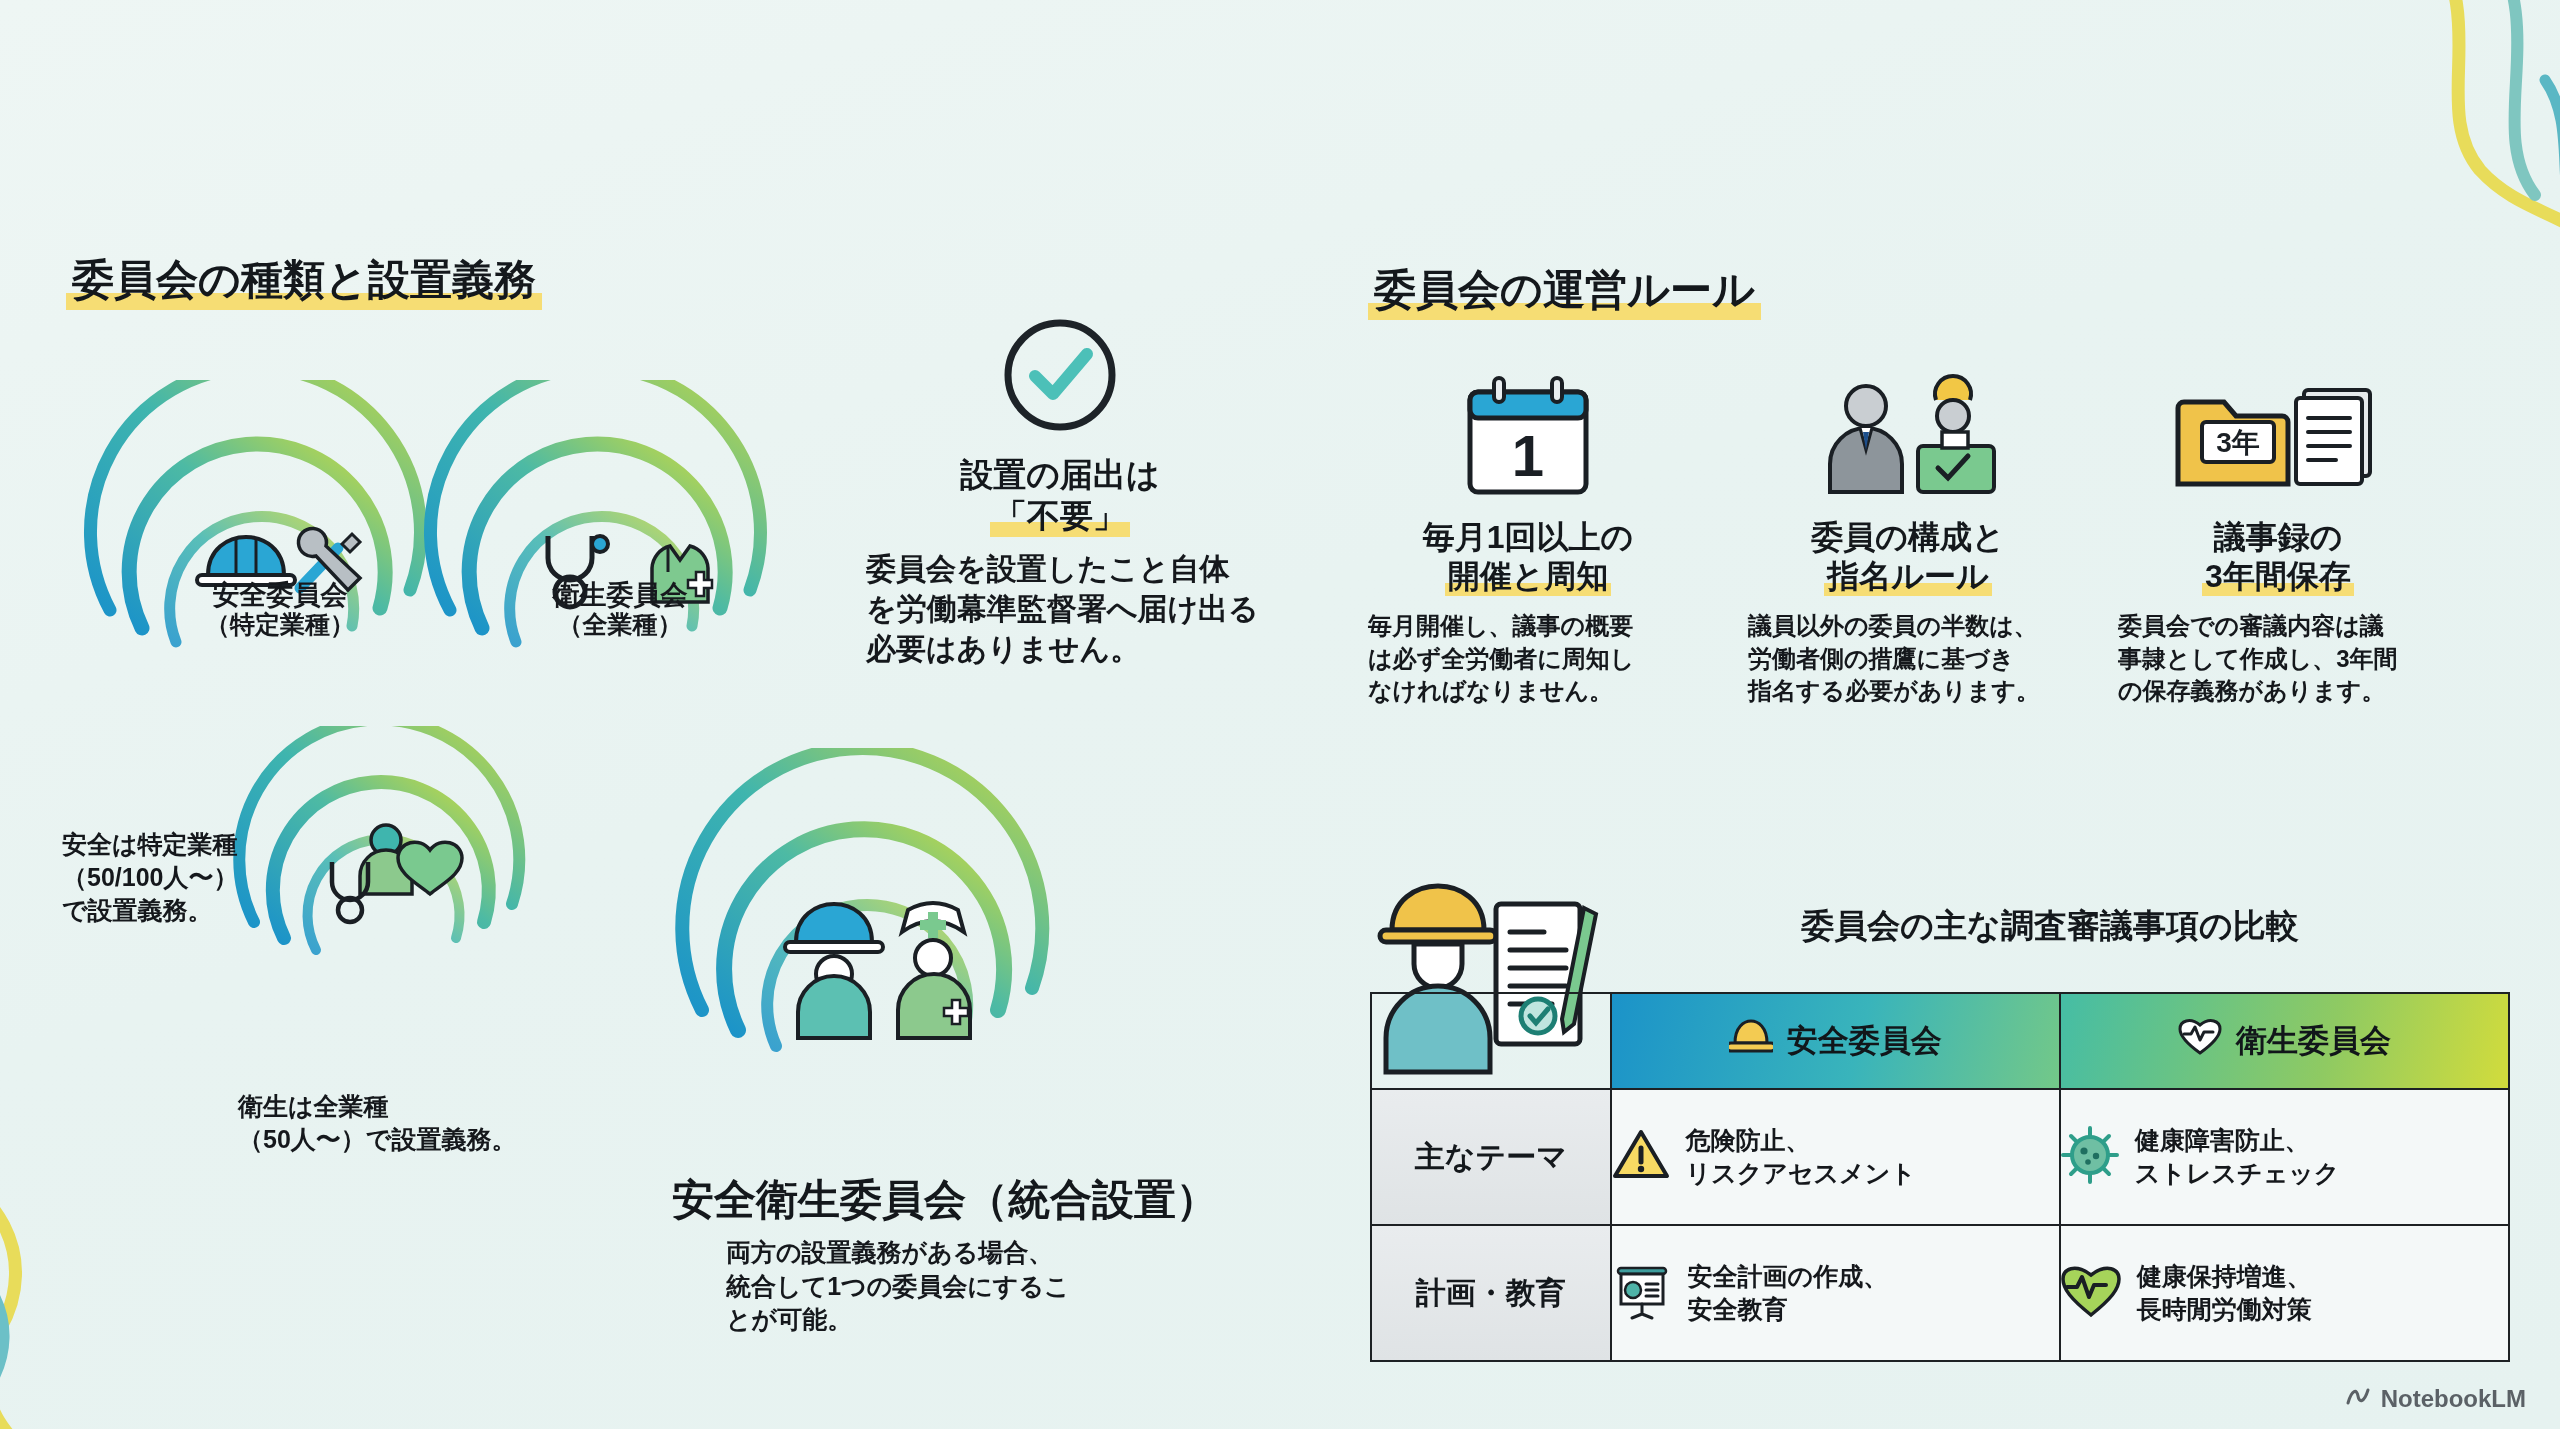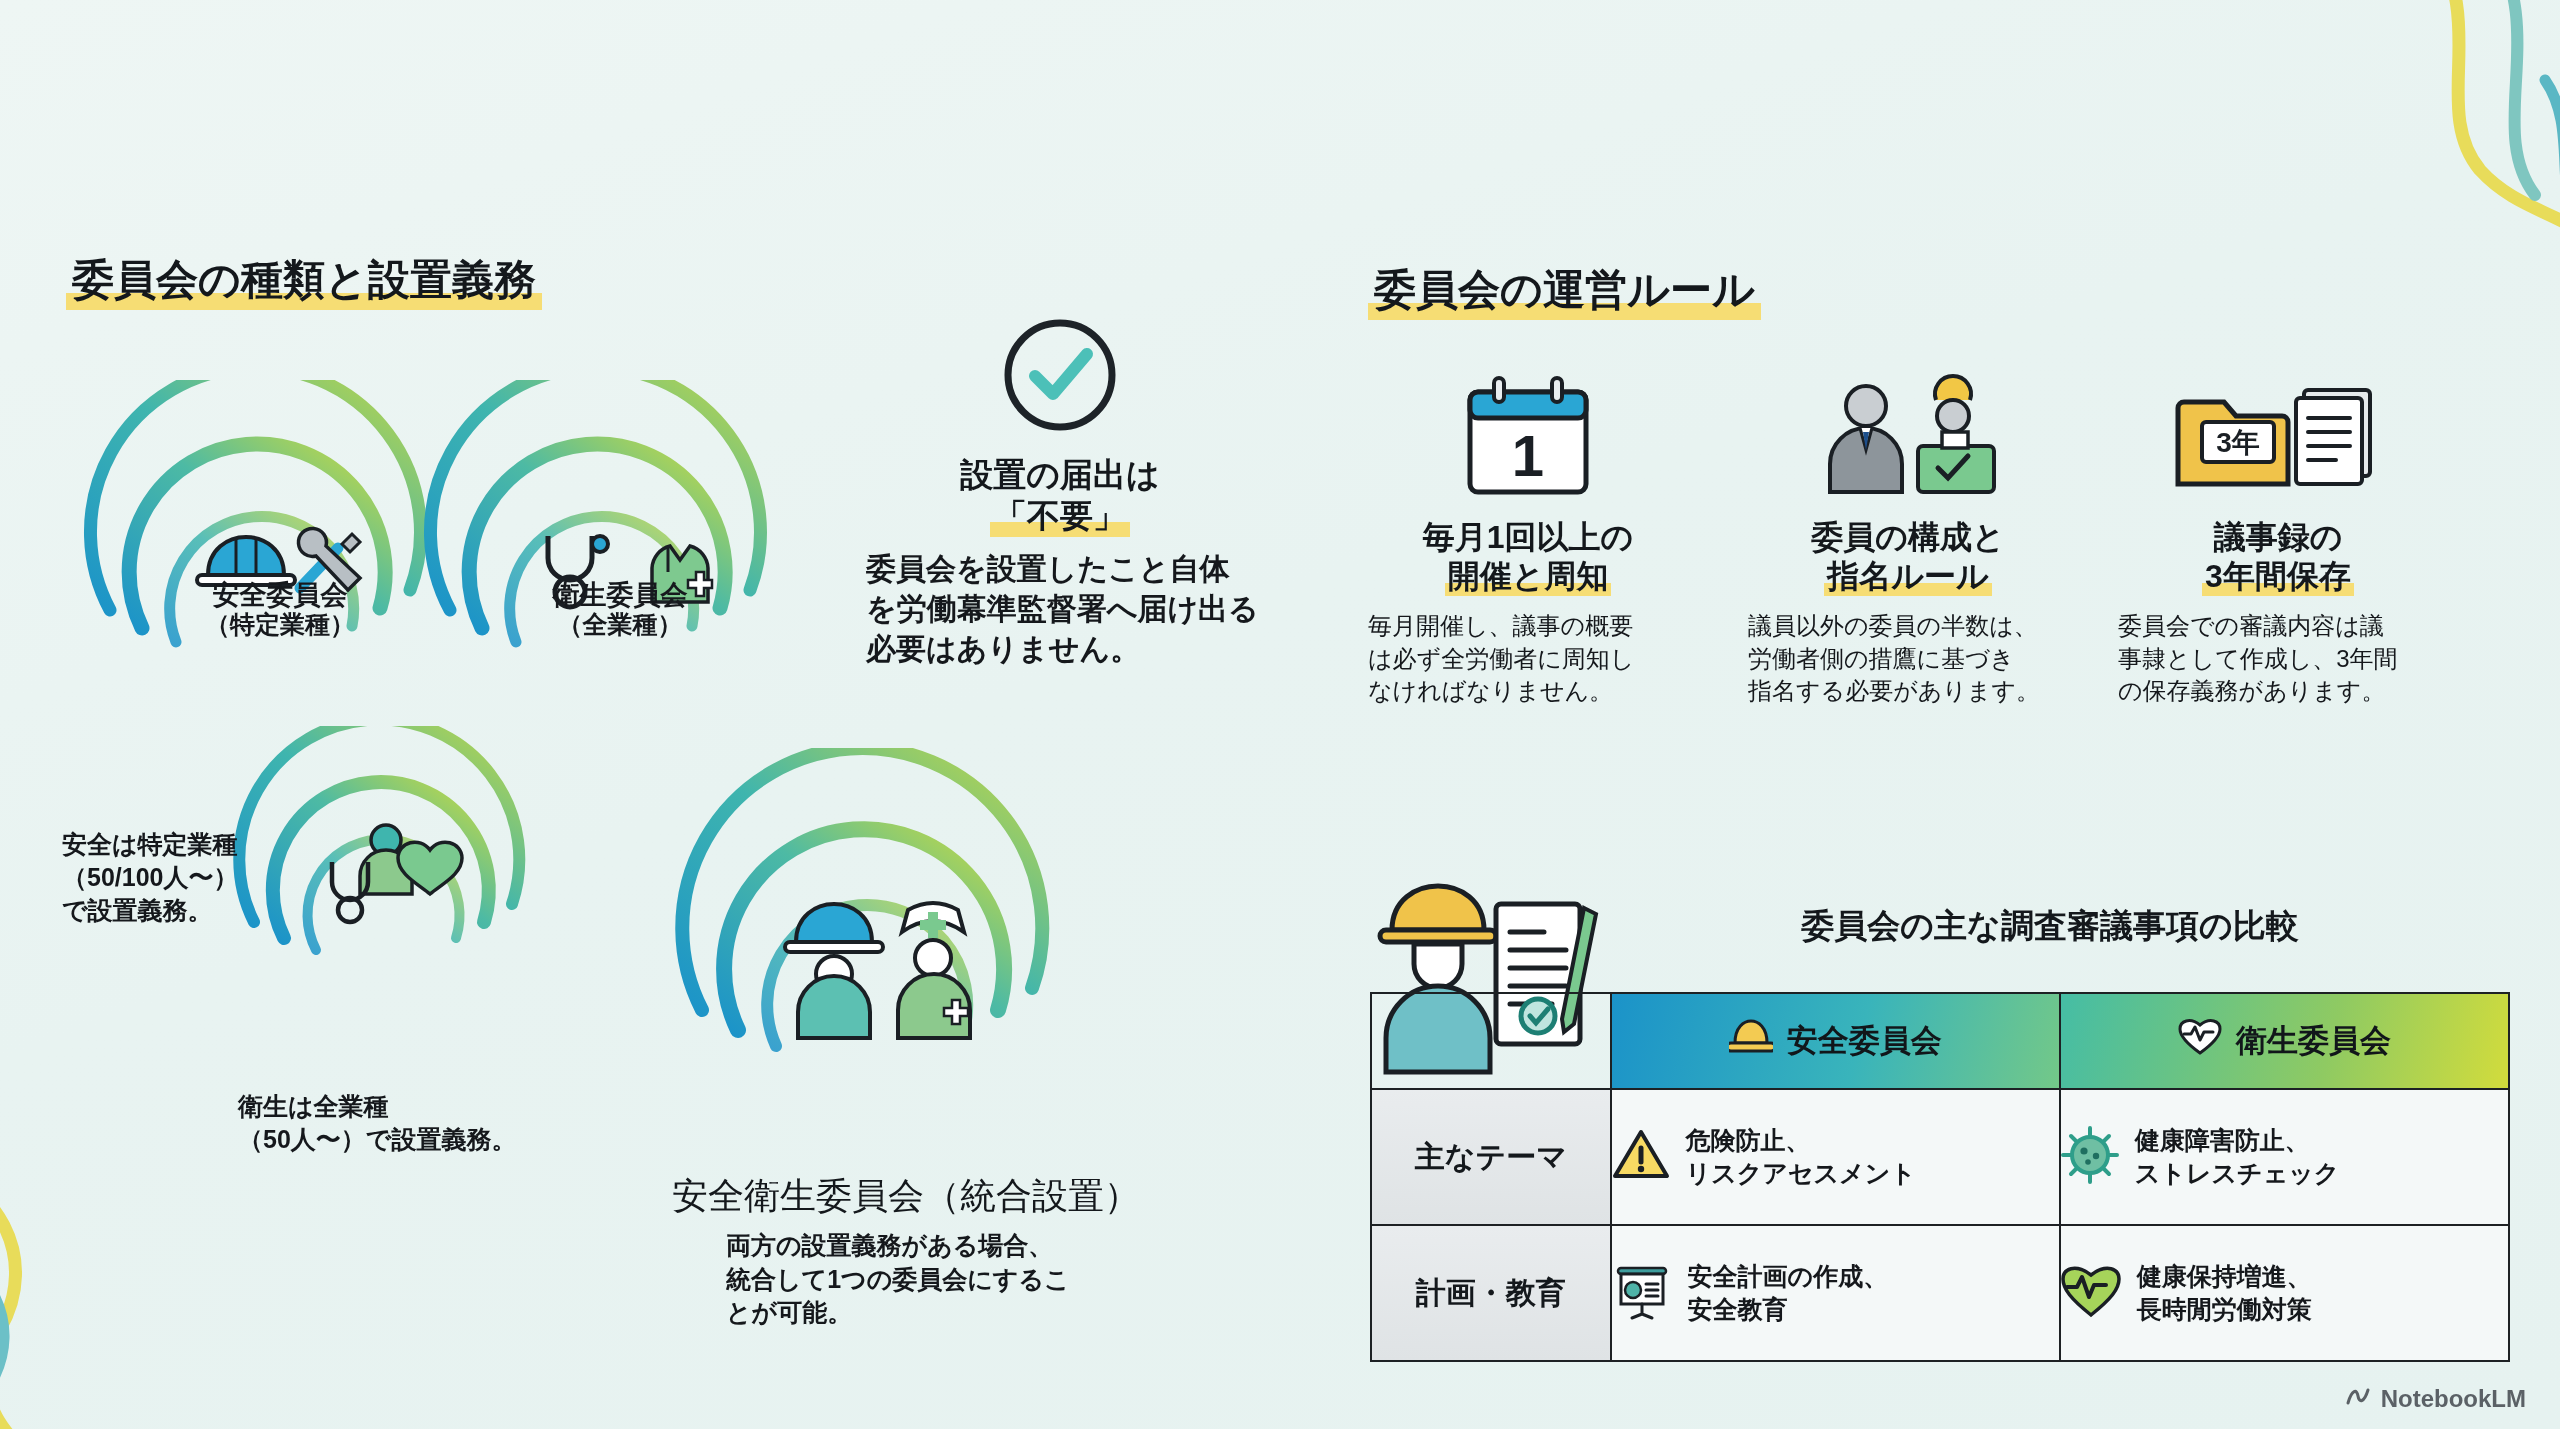--- a/index.html
+++ b/index.html
@@ -66,35 +66,35 @@
     display:inline-block; padding: 0 4px;
     background: linear-gradient(to top,#f6dd74 0%,#f6dd74 36%,rgba(246,221,116,0) 36%);
   }
   .chk-body {
     margin-top: 12px; font-size: 30px; font-weight: 700;
     color: #15181c; line-height: 1.34; text-align: left; padding-left: 6px;
   }
 
   
   #combined { position: absolute; left: 672px; top: 1172px; width: 560px; }
-  #combined .cmb-title { font-size: 36px; font-weight: 400; color: #14181c; white-space: nowrap; }
+  #combined .cmb-title { font-size: 42px; font-weight: 700; color: #14181c; white-space: nowrap; }
   #combined .cmb-body  { margin-top: 8px; margin-left: 54px; font-size: 25px; font-weight: 700; color: #15181c; line-height: 1.34; white-space: pre-line;}
 
   
   .rule { position: absolute; width: 320px; text-align: center; }
   .rule .r-icon { height: 130px; display:flex; align-items:flex-end; justify-content:center; }
   .rule .r-title {
     margin-top: 18px; font-size: 32px; font-weight: 900; color: #14181c; line-height: 1.22;
   }
   .rule .r-title .hl {
     display:inline-block; padding:0 3px;
     background: linear-gradient(to top,#f6dd74 0%,#f6dd74 34%,rgba(246,221,116,0) 34%);
   }
   .rule .r-body {
-    margin-top: 14px; font-size: 24px; font-weight: 400; color: #15181c;
+    margin-top: 14px; font-size: 24px; font-weight: 700; color: #15181c;
     line-height: 1.36; text-align: left; white-space: pre-line;
   }
   #rule-0 { left: 1368px; top: 370px; }
   #rule-1 { left: 1748px; top: 370px; }
   #rule-2 { left: 2118px; top: 370px; }
 
   
   #cmp { position: absolute; left: 1370px; top: 880px; width: 1140px; }
   #cmp-title {
     position: absolute; left: 240px; top: 24px; width: 880px; text-align: center;

